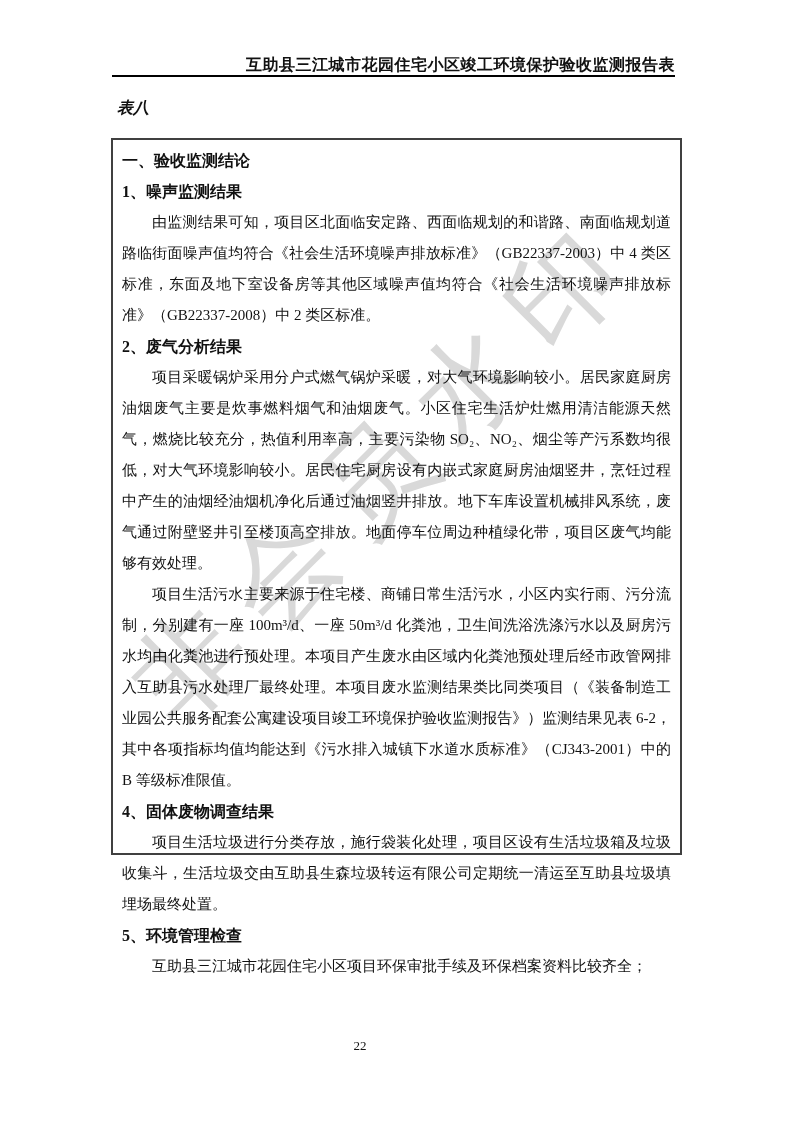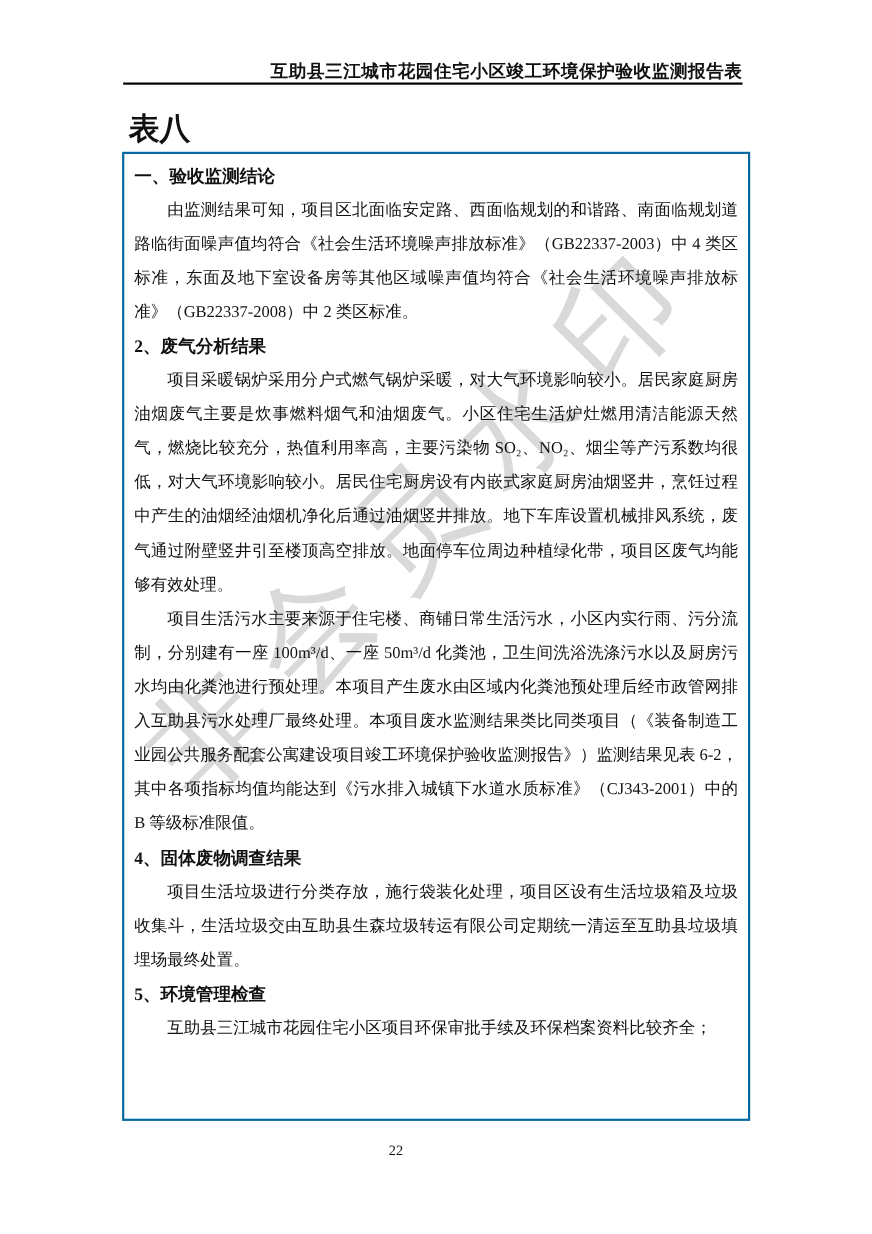--- a/index.html
+++ b/index.html
@@ -31,31 +31,32 @@
     top: 75px;
     left: 112px;
     width: 563px;
     border-top: 2px solid #000000;
     z-index: 2;
   }
   .table-label {
     position: absolute;
     top: 98px;
     left: 117px;
-    font-size: 28px;
+    font-size: 16px;
     font-weight: bold;
     z-index: 2;
+    font-style: italic;
   }
   .report-box {
     position: absolute;
     top: 138px;
     left: 111px;
     width: 571px;
-    height: 881px;
-    border: 2px solid #0369a1;
+    height: 717px;
+    border: 2px solid #404040;
     box-sizing: border-box;
     padding: 5px 9px 0 9px;
     z-index: 1;
   }
   .sec {
     font-size: 15px;
     line-height: 31px;
     margin: 0;
   }
   .sec-heading {
@@ -94,20 +95,21 @@
 
 <div class="watermark">非会员水印</div>
 
 <div class="header-title">互助县三江城市花园住宅小区竣工环境保护验收监测报告表</div>
 <div class="header-rule"></div>
 
 <div class="table-label">表八</div>
 
 <div class="report-box">
   <div class="sec sec-heading">一、验收监测结论</div>
+  <div class="sec sec-heading">1、噪声监测结果</div>
   <div class="sec sec-para">由监测结果可知，项目区北面临安定路、西面临规划的和谐路、南面临规划道路临街面噪声值均符合《社会生活环境噪声排放标准》（GB22337-2003）中 4 类区标准，东面及地下室设备房等其他区域噪声值均符合《社会生活环境噪声排放标准》（GB22337-2008）中 2 类区标准。</div>
   <div class="sec sec-heading">2、废气分析结果</div>
   <div class="sec sec-para">项目采暖锅炉采用分户式燃气锅炉采暖，对大气环境影响较小。居民家庭厨房油烟废气主要是炊事燃料烟气和油烟废气。小区住宅生活炉灶燃用清洁能源天然气，燃烧比较充分，热值利用率高，主要污染物 SO₂、NO₂、烟尘等产污系数均很低，对大气环境影响较小。居民住宅厨房设有内嵌式家庭厨房油烟竖井，烹饪过程中产生的油烟经油烟机净化后通过油烟竖井排放。地下车库设置机械排风系统，废气通过附壁竖井引至楼顶高空排放。地面停车位周边种植绿化带，项目区废气均能够有效处理。</div>
   <div class="sec sec-para">项目生活污水主要来源于住宅楼、商铺日常生活污水，小区内实行雨、污分流制，分别建有一座 100m³/d、一座 50m³/d 化粪池，卫生间洗浴洗涤污水以及厨房污水均由化粪池进行预处理。本项目产生废水由区域内化粪池预处理后经市政管网排入互助县污水处理厂最终处理。本项目废水监测结果类比同类项目（《装备制造工业园公共服务配套公寓建设项目竣工环境保护验收监测报告》）监测结果见表 6-2，其中各项指标均值均能达到《污水排入城镇下水道水质标准》（CJ343-2001）中的 B 等级标准限值。</div>
   <div class="sec sec-heading">4、固体废物调查结果</div>
   <div class="sec sec-para">项目生活垃圾进行分类存放，施行袋装化处理，项目区设有生活垃圾箱及垃圾收集斗，生活垃圾交由互助县生森垃圾转运有限公司定期统一清运至互助县垃圾填埋场最终处置。</div>
   <div class="sec sec-heading">5、环境管理检查</div>
   <div class="sec sec-para">互助县三江城市花园住宅小区项目环保审批手续及环保档案资料比较齐全；</div>
 </div>
 

